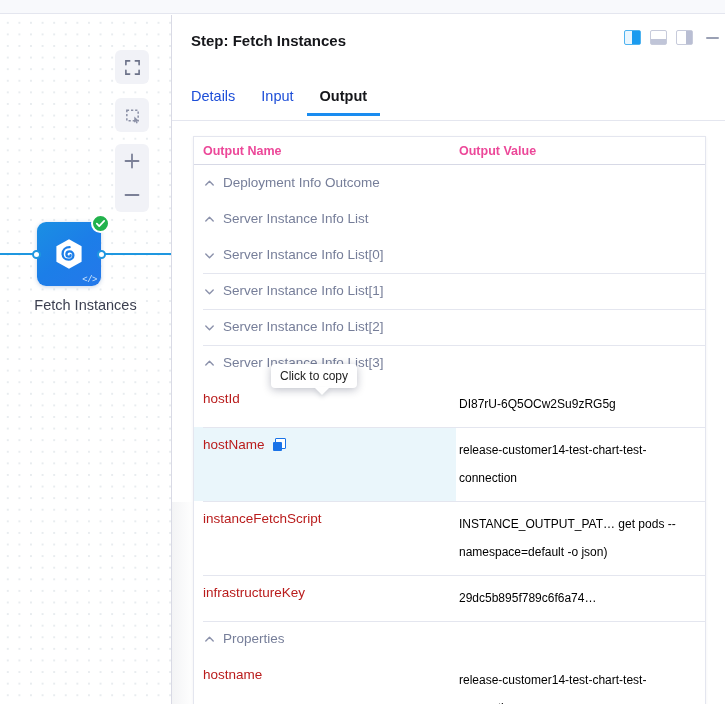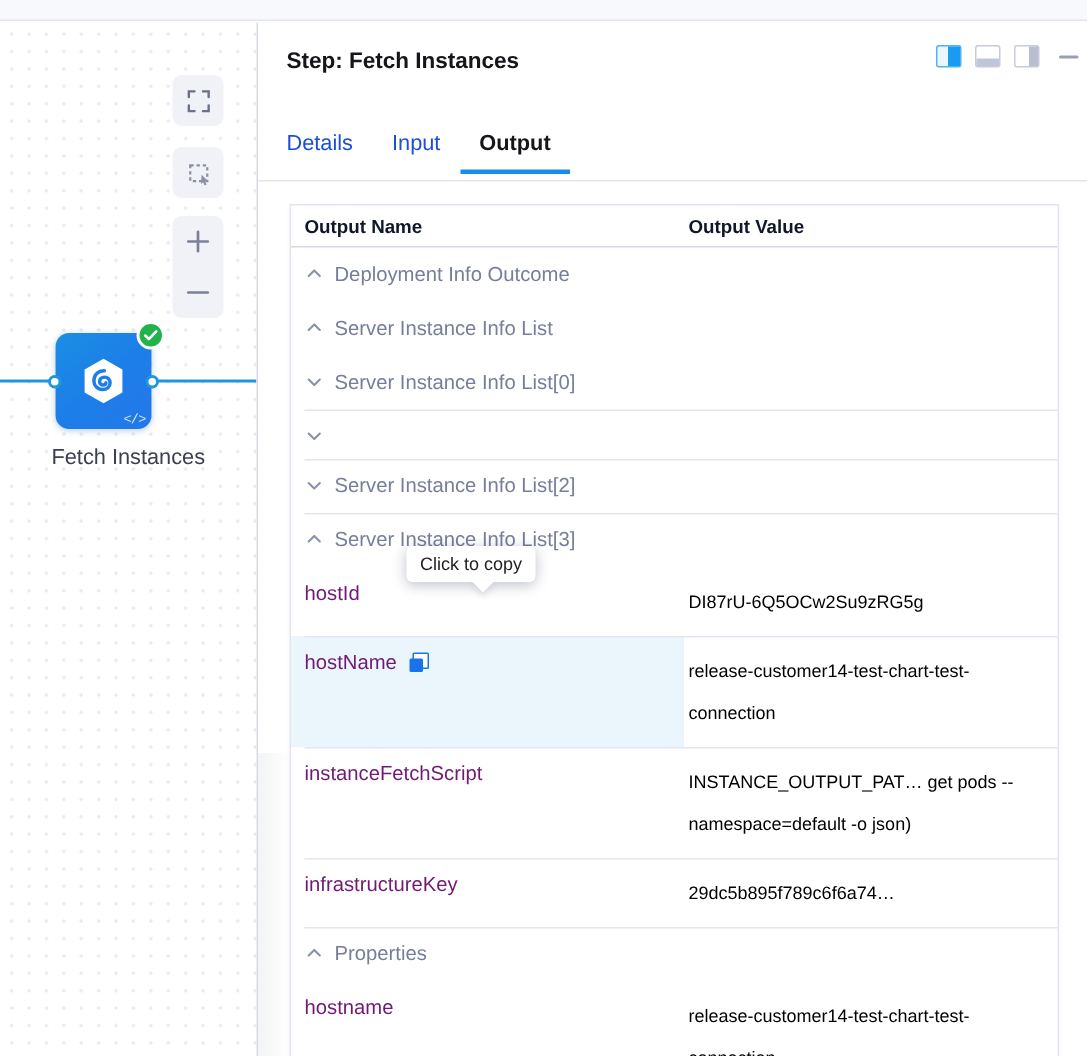--- a/index.html
+++ b/index.html
@@ -142,21 +142,21 @@
     border-right: 1px solid #e4e6ef;
     border-top: 1px solid #e4e6ef;
     background: #fff;
     box-shadow: 0 1px 3px rgba(30,40,70,.06);
   }
   .thead {
     display: flex; height: 28px; align-items: center;
     border-bottom: 1px solid #d7d9e6;
   }
   .th {
-    font-size: 12.5px; font-weight: bold; color: #0f172a;
+    font-size: 12.5px; font-weight: bold; color: #ec4899;
   }
   .th.name { width: 262px; padding-left: 9px; }
   .th.value { flex: 1; padding-left: 3px; }
 
   .row { display: flex; position: relative; }
   .row .cell-name {
     width: 262px; display: flex; align-items: flex-start;
     padding: 9px 6px 9px 9px; min-height: 29px;
   }
   .row .cell-value {
@@ -167,21 +167,21 @@
   .row.sep::before {
     content: ""; position: absolute; left: 9px; right: 0; top: 0; height: 1px; background: #e4e6ef;
   }
   .row.highlight .cell-name { background: #eaf6fb; }
 
   .chev {
     width: 13px; height: 13px; margin-right: 7px; flex: none; margin-top: 2px;
     display: inline-block;
   }
   .nm {
-    font-size: 13.5px; color: #701a75; line-height: 18px;
+    font-size: 13.5px; color: #b91c1c; line-height: 18px;
   }
   .nm.group { color: #767e99; }
   .ind-0 { padding-left: 9px; }
   .ind-1 { padding-left: 16px; }
   .ind-2 { padding-left: 22px; }
   .ind-leaf-1 { padding-left: 48px; }
   .ind-leaf-2 { padding-left: 52px; }
 
   .copy-ic { position: relative; width: 13px; height: 13px; margin-left: 8px; margin-top: 2px; display:inline-block; }
   .copy-ic::before {
@@ -325,20 +325,21 @@
                   </svg></span>
                 <span class="nm group">Server Instance Info List[0]</span>
               </div>
               <div class="cell-value"></div>
             </div>
             <div class="row sep">
               <div class="cell-name ind-2">
                 <span class="chev"><svg width="13" height="13" viewBox="0 0 14 14">
                     <path d="M3 5.4 L7 9.4 L11 5.4" fill="none" stroke="#8b91ab" stroke-width="1.5" stroke-linecap="round" stroke-linejoin="round"></path>
                   </svg></span>
+                <span class="nm group">Server Instance Info List[1]</span>
               </div>
               <div class="cell-value"></div>
             </div>
             <div class="row sep">
               <div class="cell-name ind-2">
                 <span class="chev"><svg width="13" height="13" viewBox="0 0 14 14">
                     <path d="M3 5.4 L7 9.4 L11 5.4" fill="none" stroke="#8b91ab" stroke-width="1.5" stroke-linecap="round" stroke-linejoin="round"></path>
                   </svg></span>
                 <span class="nm group">Server Instance Info List[2]</span>
               </div>

